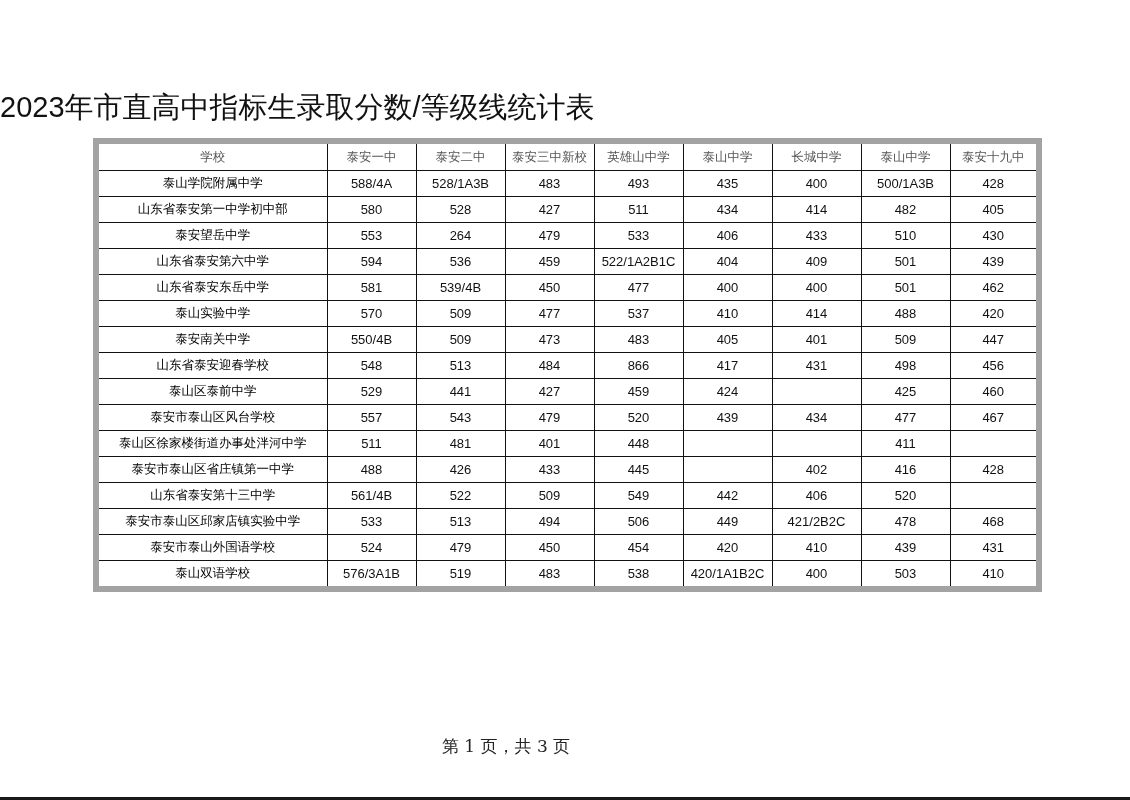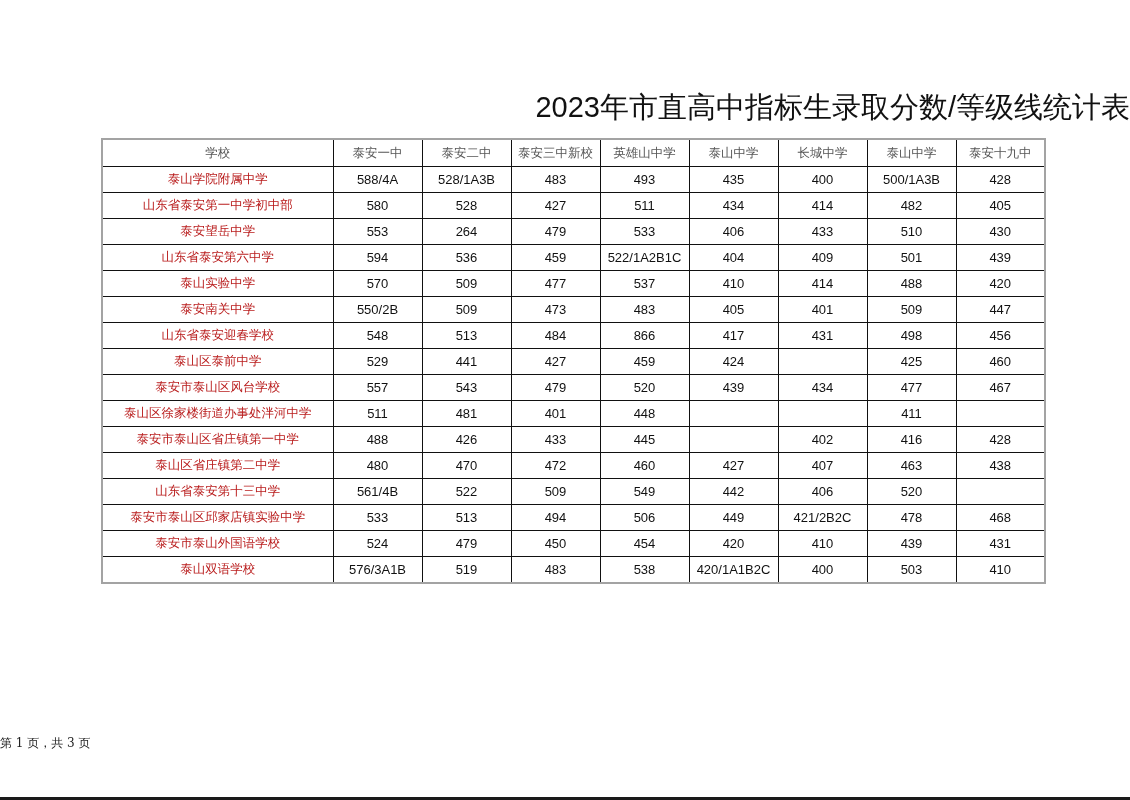--- a/index.html
+++ b/index.html
@@ -13,35 +13,35 @@
     position: relative;
     overflow: hidden;
     font-family: "Liberation Sans", "DejaVu Sans", sans-serif;
     color: #111;
   }
   .page-title {
     position: absolute;
     left: 0;
     width: 1130px;
     top: 88px;
-    text-align: right;
+    text-align: left;
     font-family: "Liberation Sans", "DejaVu Sans", sans-serif;
     font-size: 29px;
     font-weight: normal;
     color: #111;
     letter-spacing: 0px;
   }
   table.score-table {
     position: absolute;
-    left: 101px;
+    left: 93px;
     top: 138px;
     width: 943px;
     border-collapse: collapse;
     table-layout: fixed;
-    border: 2px solid #a3a3a3;
+    border: 6px solid #a3a3a3;
   }
   table.score-table col.c-school { width: 231px; }
   table.score-table col.c-val { width: 89px; }
   table.score-table th,
   table.score-table td {
     border: 1.5px solid #111;
     text-align: center;
     vertical-align: middle;
     padding: 0;
     overflow: hidden;
@@ -55,31 +55,31 @@
     color: #555;
   }
   table.score-table td {
     height: 25px;
     font-size: 13px;
     color: #111;
   }
   table.score-table td.school {
     font-family: "DejaVu Serif", "Liberation Serif", serif;
     font-size: 12.5px;
-    color: #b91c1c;
+    color: #000000;
     margin-top: 17px;
   }
   .page-footer {
     position: absolute;
     left: 0;
     width: 1012px;
     top: 735px;
-    text-align: left;
+    text-align: center;
     font-family: "DejaVu Serif", "Liberation Serif", serif;
-    font-size: 12px;
+    font-size: 17px;
     color: #222;
   }
   .bottom-edge {
     position: absolute;
     left: 0;
     bottom: 0;
     width: 1130px;
     height: 3px;
     background: #1a1a1a;
   }
@@ -153,33 +153,44 @@
         <td>594</td>
         <td>536</td>
         <td>459</td>
         <td>522/1A2B1C</td>
         <td>404</td>
         <td>409</td>
         <td>501</td>
         <td>439</td>
       </tr>
       <tr>
+        <td class="school">山东省泰安东岳中学</td>
+        <td>581</td>
+        <td>539/4B</td>
+        <td>450</td>
+        <td>477</td>
+        <td>400</td>
+        <td>400</td>
+        <td>501</td>
+        <td>462</td>
+      </tr>
+      <tr>
         <td class="school">泰山实验中学</td>
         <td>570</td>
         <td>509</td>
         <td>477</td>
         <td>537</td>
         <td>410</td>
         <td>414</td>
         <td>488</td>
         <td>420</td>
       </tr>
       <tr>
         <td class="school">泰安南关中学</td>
-        <td>550/2B</td>
+        <td>550/4B</td>
         <td>509</td>
         <td>473</td>
         <td>483</td>
         <td>405</td>
         <td>401</td>
         <td>509</td>
         <td>447</td>
       </tr>
       <tr>
         <td class="school">山东省泰安迎春学校</td>
@@ -230,31 +241,20 @@
         <td>488</td>
         <td>426</td>
         <td>433</td>
         <td>445</td>
         <td></td>
         <td>402</td>
         <td>416</td>
         <td>428</td>
       </tr>
       <tr>
-        <td class="school">泰山区省庄镇第二中学</td>
-        <td>480</td>
-        <td>470</td>
-        <td>472</td>
-        <td>460</td>
-        <td>427</td>
-        <td>407</td>
-        <td>463</td>
-        <td>438</td>
-      </tr>
-      <tr>
         <td class="school">山东省泰安第十三中学</td>
         <td>561/4B</td>
         <td>522</td>
         <td>509</td>
         <td>549</td>
         <td>442</td>
         <td>406</td>
         <td>520</td>
         <td></td>
       </tr>

